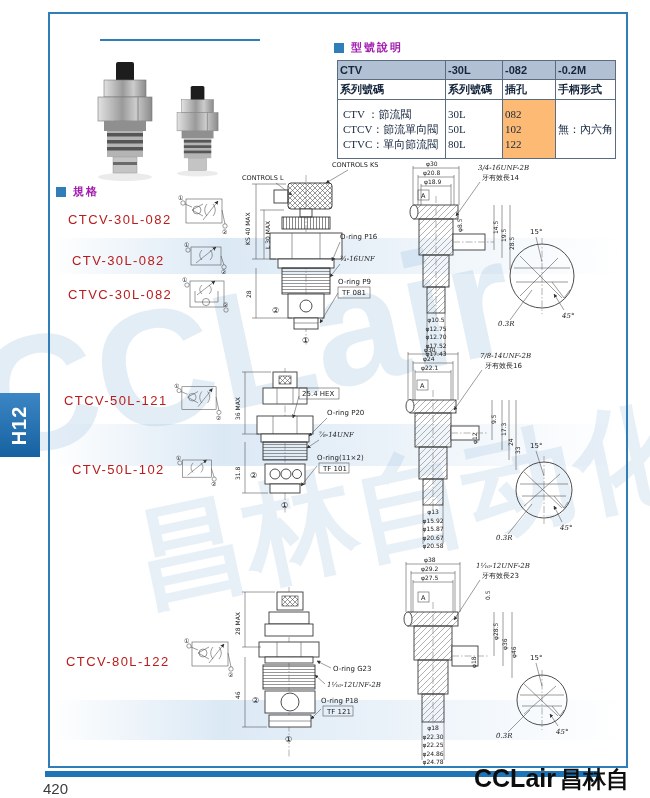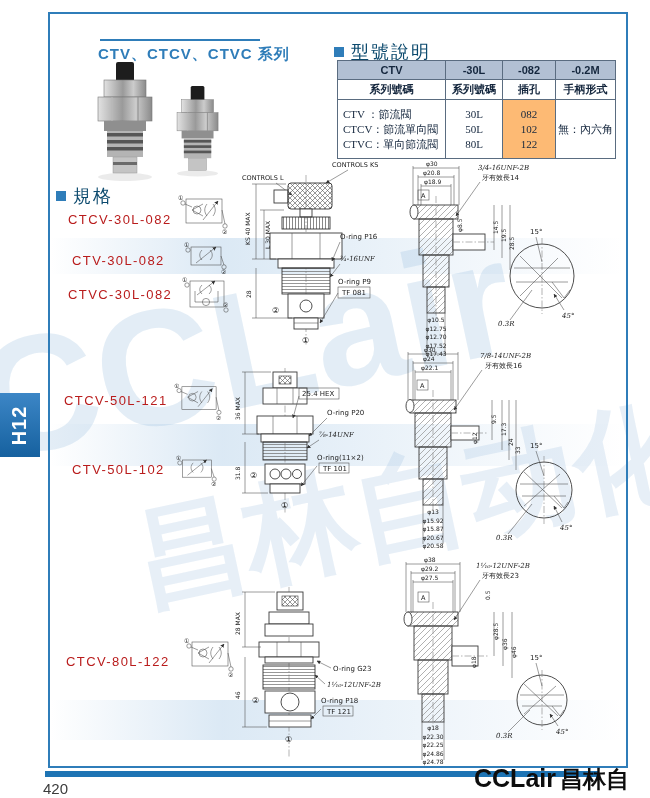--- a/index.html
+++ b/index.html
@@ -18,24 +18,24 @@
   .frame{position:absolute;left:48px;top:12px;width:576px;height:752px;border:2px solid #2f7db9;z-index:1;}
   .h12tab{position:absolute;left:0;top:393px;width:40px;height:64px;z-index:3;
           background:linear-gradient(180deg,#3c86c6,#16619f);display:flex;align-items:center;justify-content:center;}
   .h12tab span{transform:rotate(-90deg);color:#fff;font-size:20px;font-weight:bold;letter-spacing:1px;}
   
   .title{position:absolute;left:100px;top:19px;font-size:15px;font-weight:bold;color:#2f7db9;letter-spacing:2px;z-index:2;}
   .underline{position:absolute;left:100px;top:39px;width:160px;height:2px;background:#2f7db9;z-index:2;}
   .subtitle{position:absolute;left:98px;top:45px;font-size:15px;font-weight:bold;color:#2f7db9;letter-spacing:1px;z-index:2;}
   .h-blue{position:absolute;z-index:2;display:flex;align-items:center;gap:7px;}
   .h-blue .sq{width:10px;height:10px;background:#2f7db9;display:inline-block;}
-  .h-blue .tx{font-size:18px;font-weight:normal;color:#0c4a6e;letter-spacing:2px;}
+  .h-blue .tx{font-size:11px;font-weight:bold;color:#a21caf;letter-spacing:2px;}
   
   table.model{position:absolute;left:337px;top:60px;border-collapse:collapse;z-index:2;background:#fff;}
-  table.model td{border:1px solid #5a6c80;font-size:11px;text-align:center;color:#14263d;padding:1px 2px;}
+  table.model td{border:1px solid #5a6c80;font-size:11px;text-align:left;color:#14263d;padding:1px 2px;}
   table.model tr.hd td{background:#b2c0d3;height:16px;font-weight:bold;}
   table.model tr.sub td{height:17px;font-weight:bold;background:#fff;}
   table.model tr.bd td{height:56px;vertical-align:middle;}
   table.model td.c1{width:100px;} table.model td.c2{width:52px;} table.model td.c3{width:48px;} table.model td.c4{width:52px;}
   table.model tr.bd td.c1{text-align:left;padding-left:5px;}
   table.model tr.bd td.c3{background:#fdba74;}
   table.model tr.bd .ln{line-height:15px;white-space:nowrap;font-family:Liberation Serif, serif;}
   
   .mname{position:absolute;font-size:13px;letter-spacing:1.4px;color:#b91c1c;font-weight:500;z-index:2;}
   
@@ -91,21 +91,20 @@
   <div class="band band1"></div>
   <div class="band band2"></div>
   <div class="band band3"></div>
 
   <div class="frame"></div>
   <div class="h12tab">
       <span>H12</span>
     </div>
 
   <div class="underline"></div>
-  <div class="subtitle">CTV、CTCV、CTVC 系列</div>
 
   <svg style="left:78px;top:62px" width="160" height="132" viewBox="0 0 160 132">
     <g transform="translate(16,0)">
       <rect x="22" y="0" width="18" height="20" rx="2" fill="#1d1d1d"></rect>
       <rect x="10" y="18" width="42" height="17" fill="url(#gmetal)" stroke="#777" stroke-width=".6"></rect>
       <rect x="4" y="35" width="54" height="24" fill="url(#gmetal)" stroke="#777" stroke-width=".6"></rect>
       <line x1="18" y1="35" x2="18" y2="59" stroke="#b9b9b9"></line>
         <line x1="44" y1="35" x2="44" y2="59" stroke="#8a8a8a"></line>
       <rect x="10" y="59" width="42" height="10" fill="#8f8f8f"></rect>
       <rect x="13" y="69" width="36" height="26" fill="#b4b4b4"></rect>

